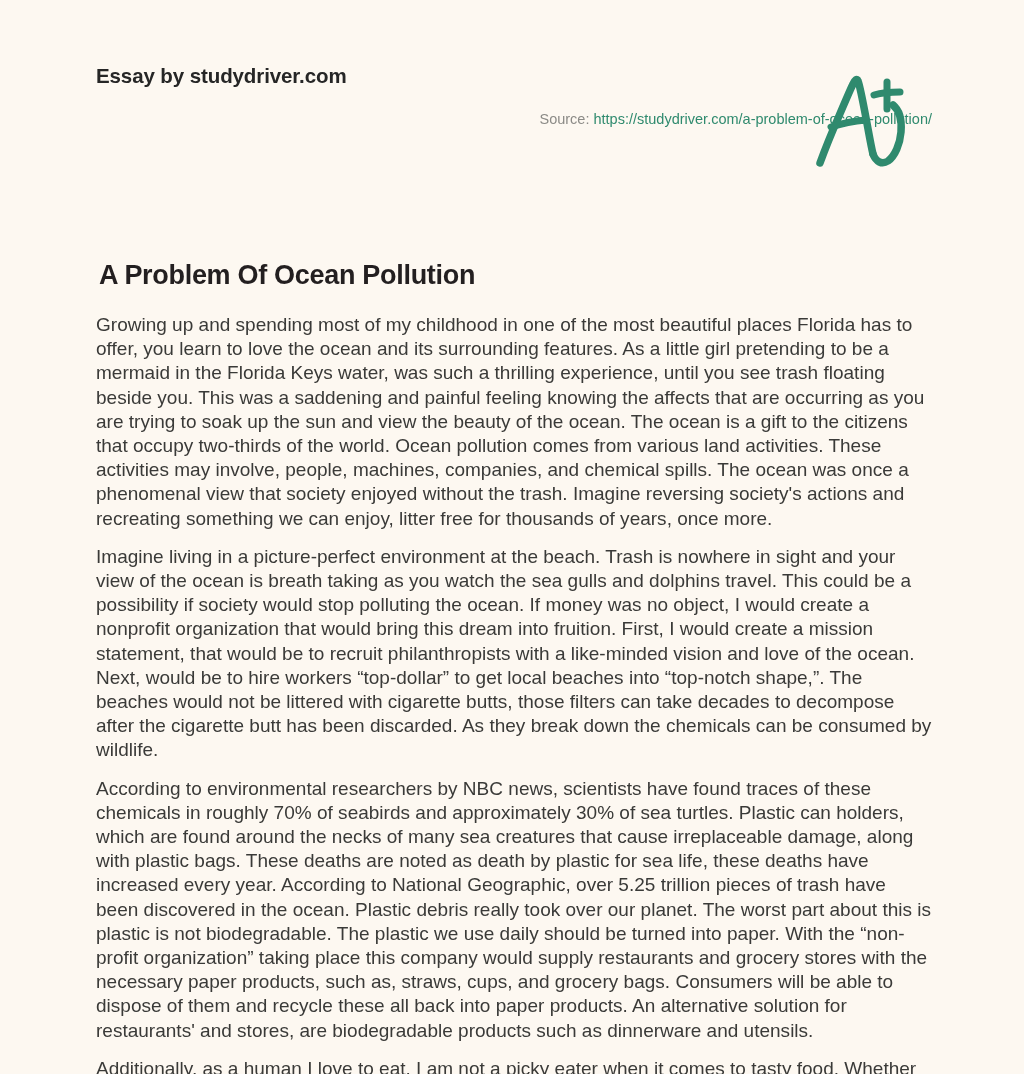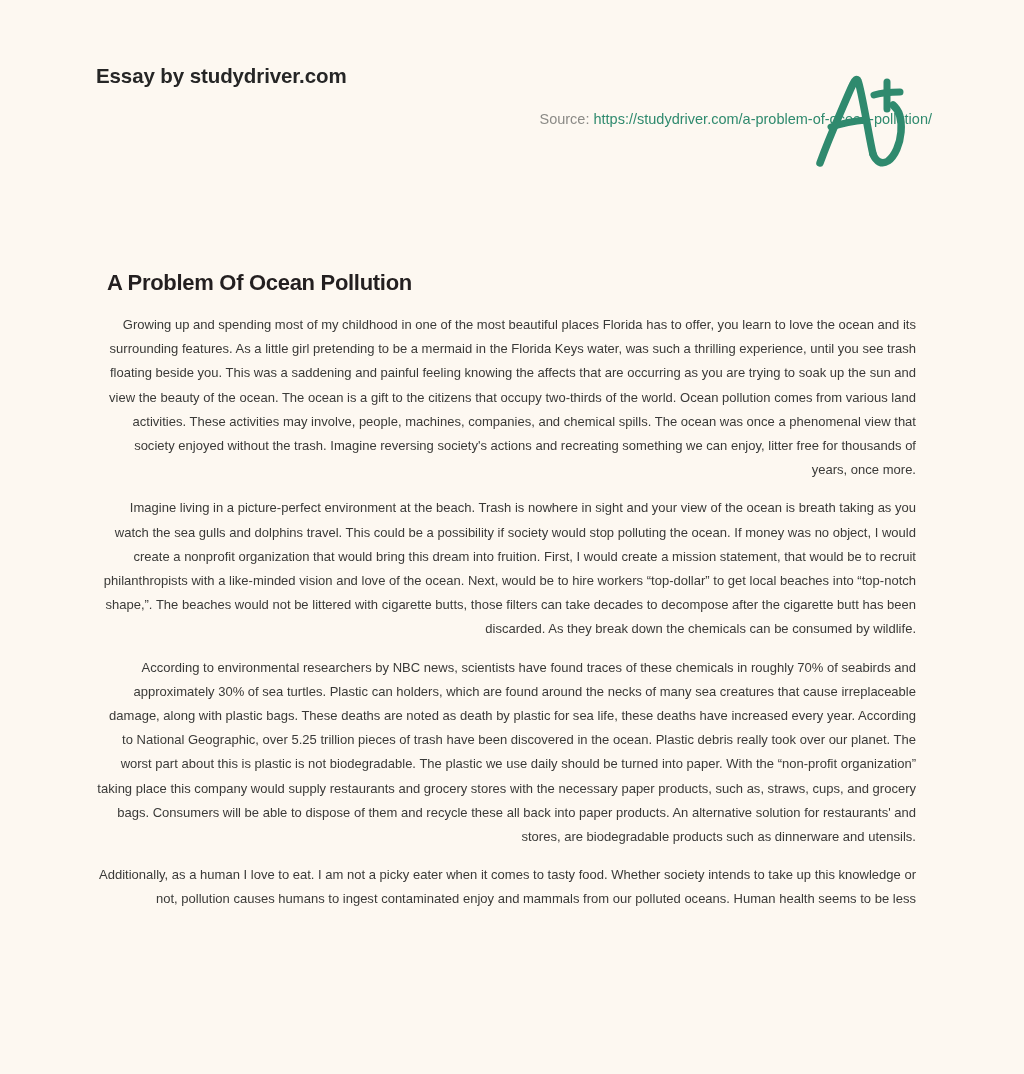--- a/index.html
+++ b/index.html
@@ -74,42 +74,42 @@
     display: block;
     width: 104px;
     height: 106px;
   }
 
   
   .essay-title {
     position: absolute;
     left: 95px;
     top: 252px;
-    margin: 12px;
-    font-size: 22px;
+    margin: 4px;
+    font-size: 27px;
     font-weight: bold;
     color: #231f20;
     letter-spacing: -0.3px;
     line-height: 38px;
   }
 
   
   .essay-body {
     position: absolute;
     left: 96px;
     top: 313px;
     width: 836px;
   }
 
   .essay-body p {
-    margin: 0 16px 14px 0;
-    font-size: 13px;
+    margin: 0 0 14px 0;
+    font-size: 19px;
     line-height: 24.2px;
     color: #3a3a38;
-    text-align: right;
+    text-align: left;
     letter-spacing: 0.01px;
   }
 
   .essay-body p:last-child {
     margin-bottom: 0;
   }
 </style>
 </head>
 <body>
 

